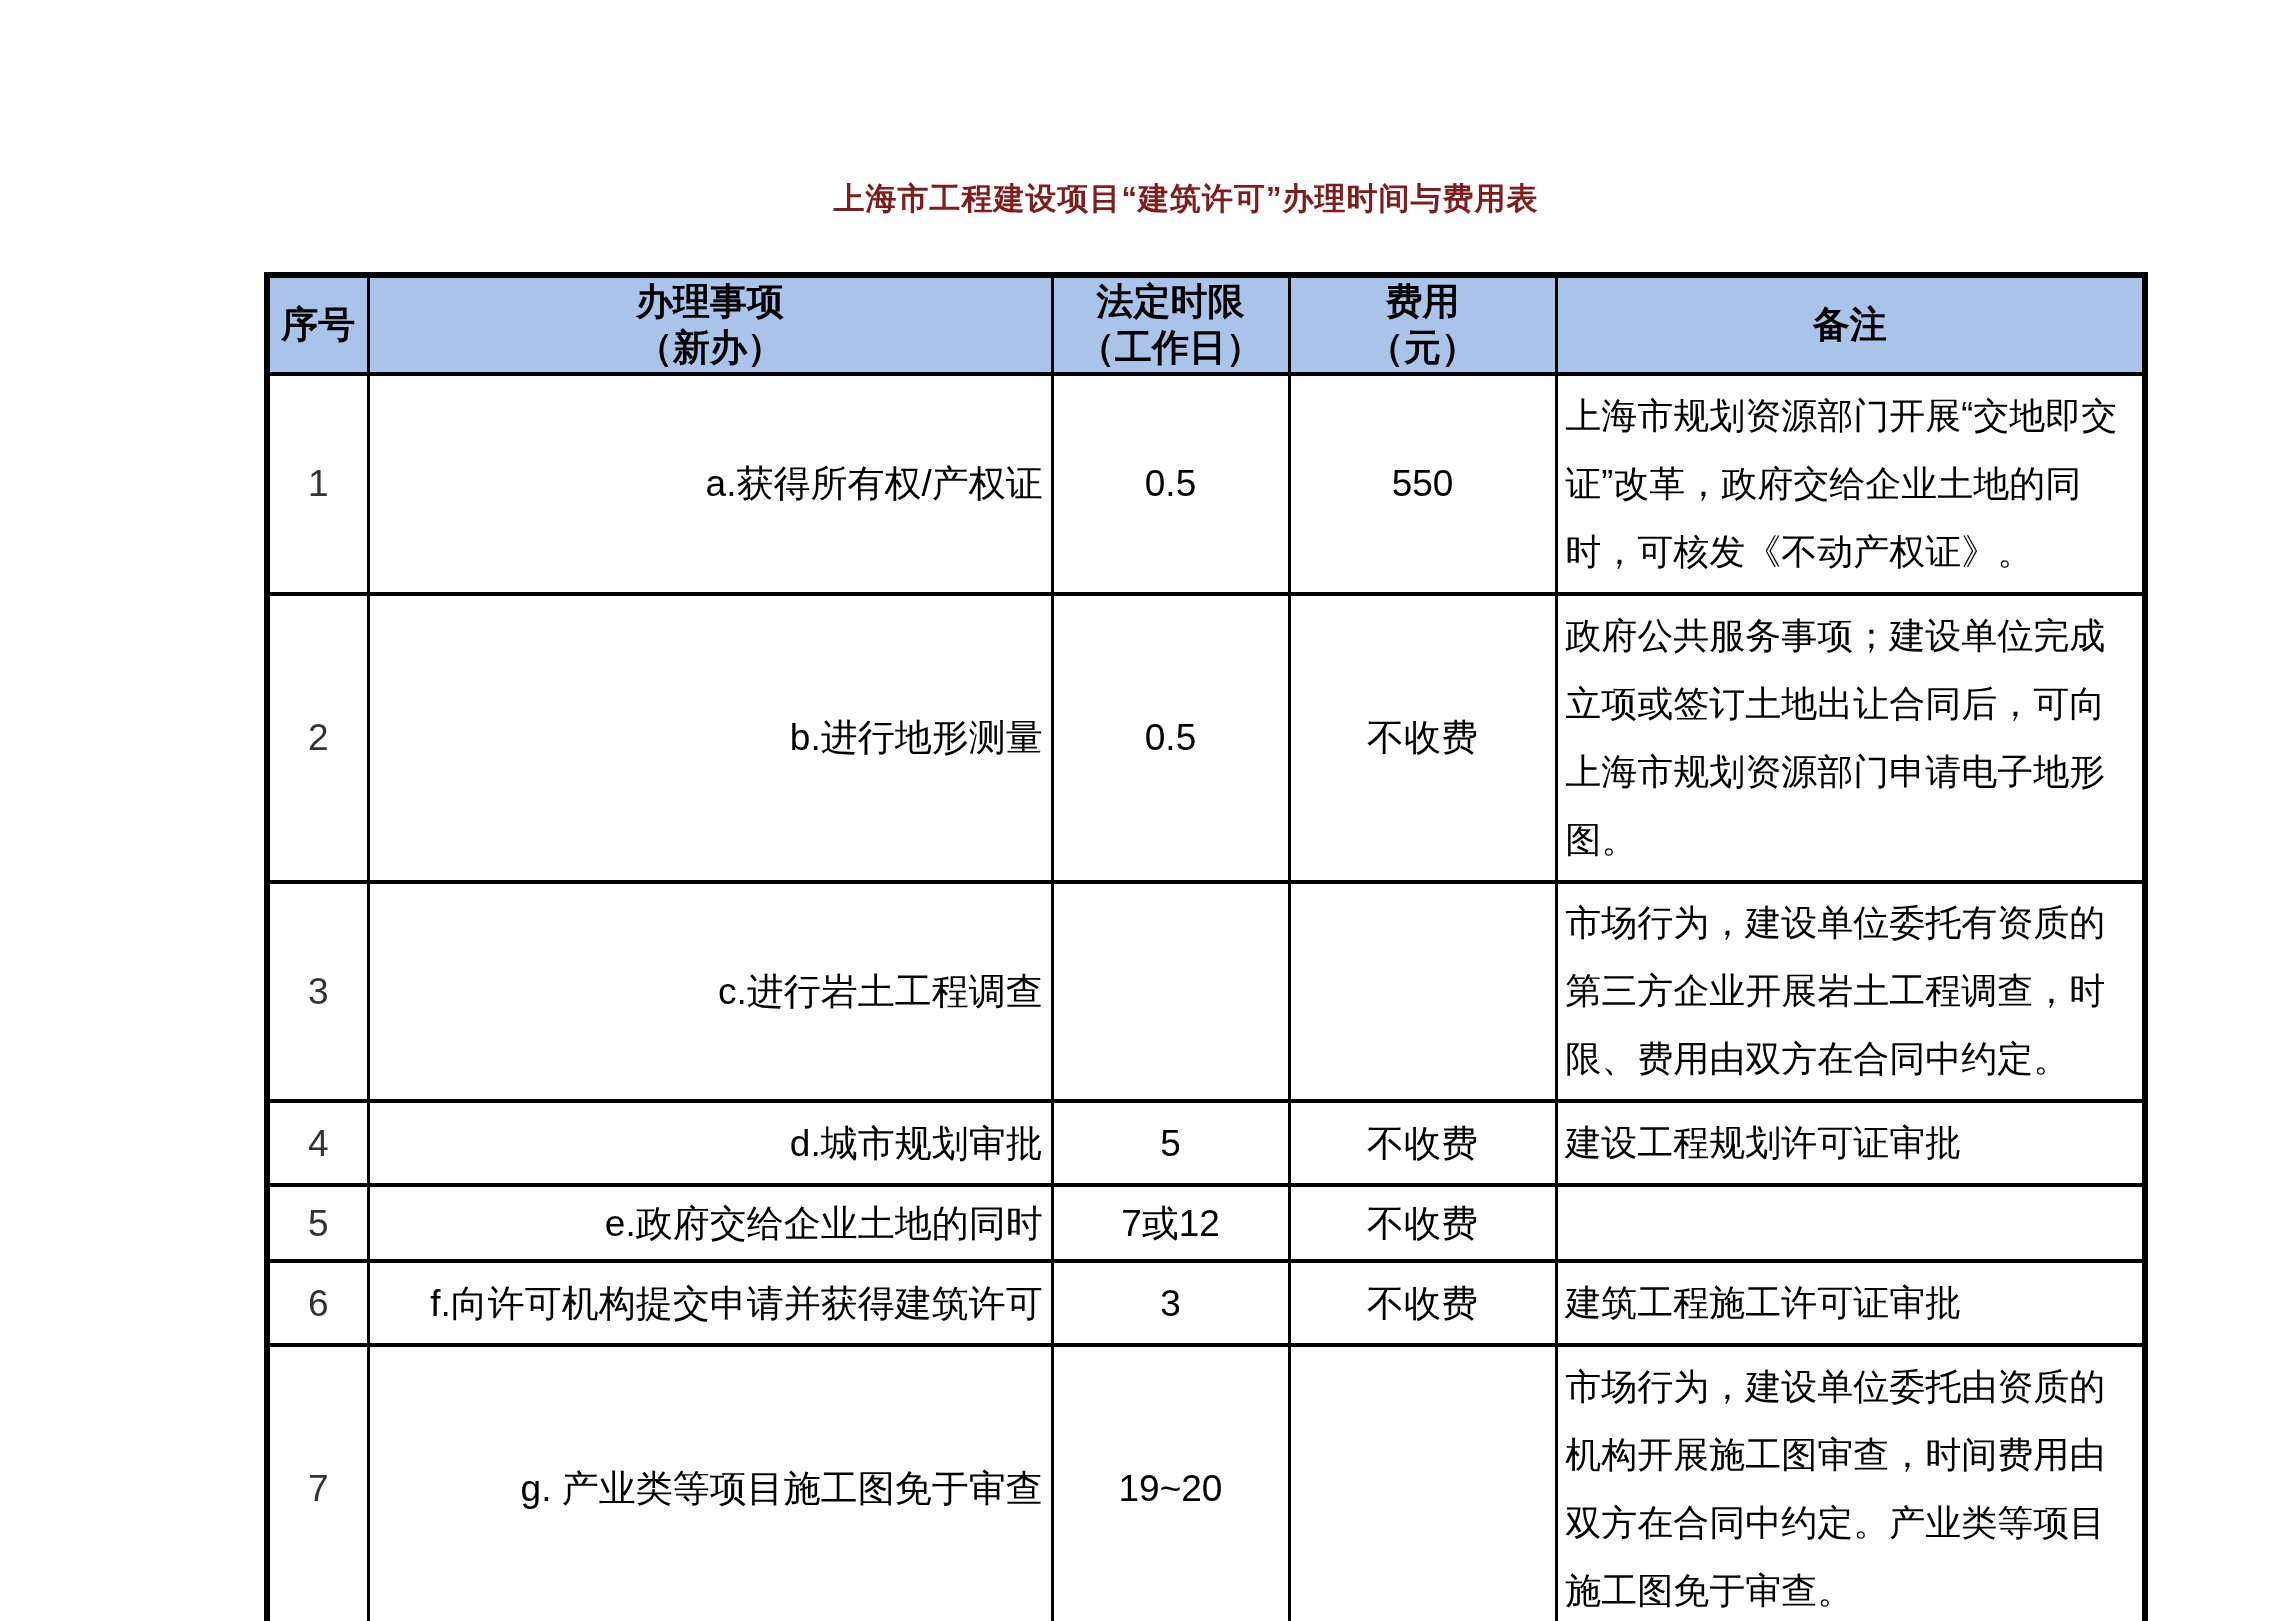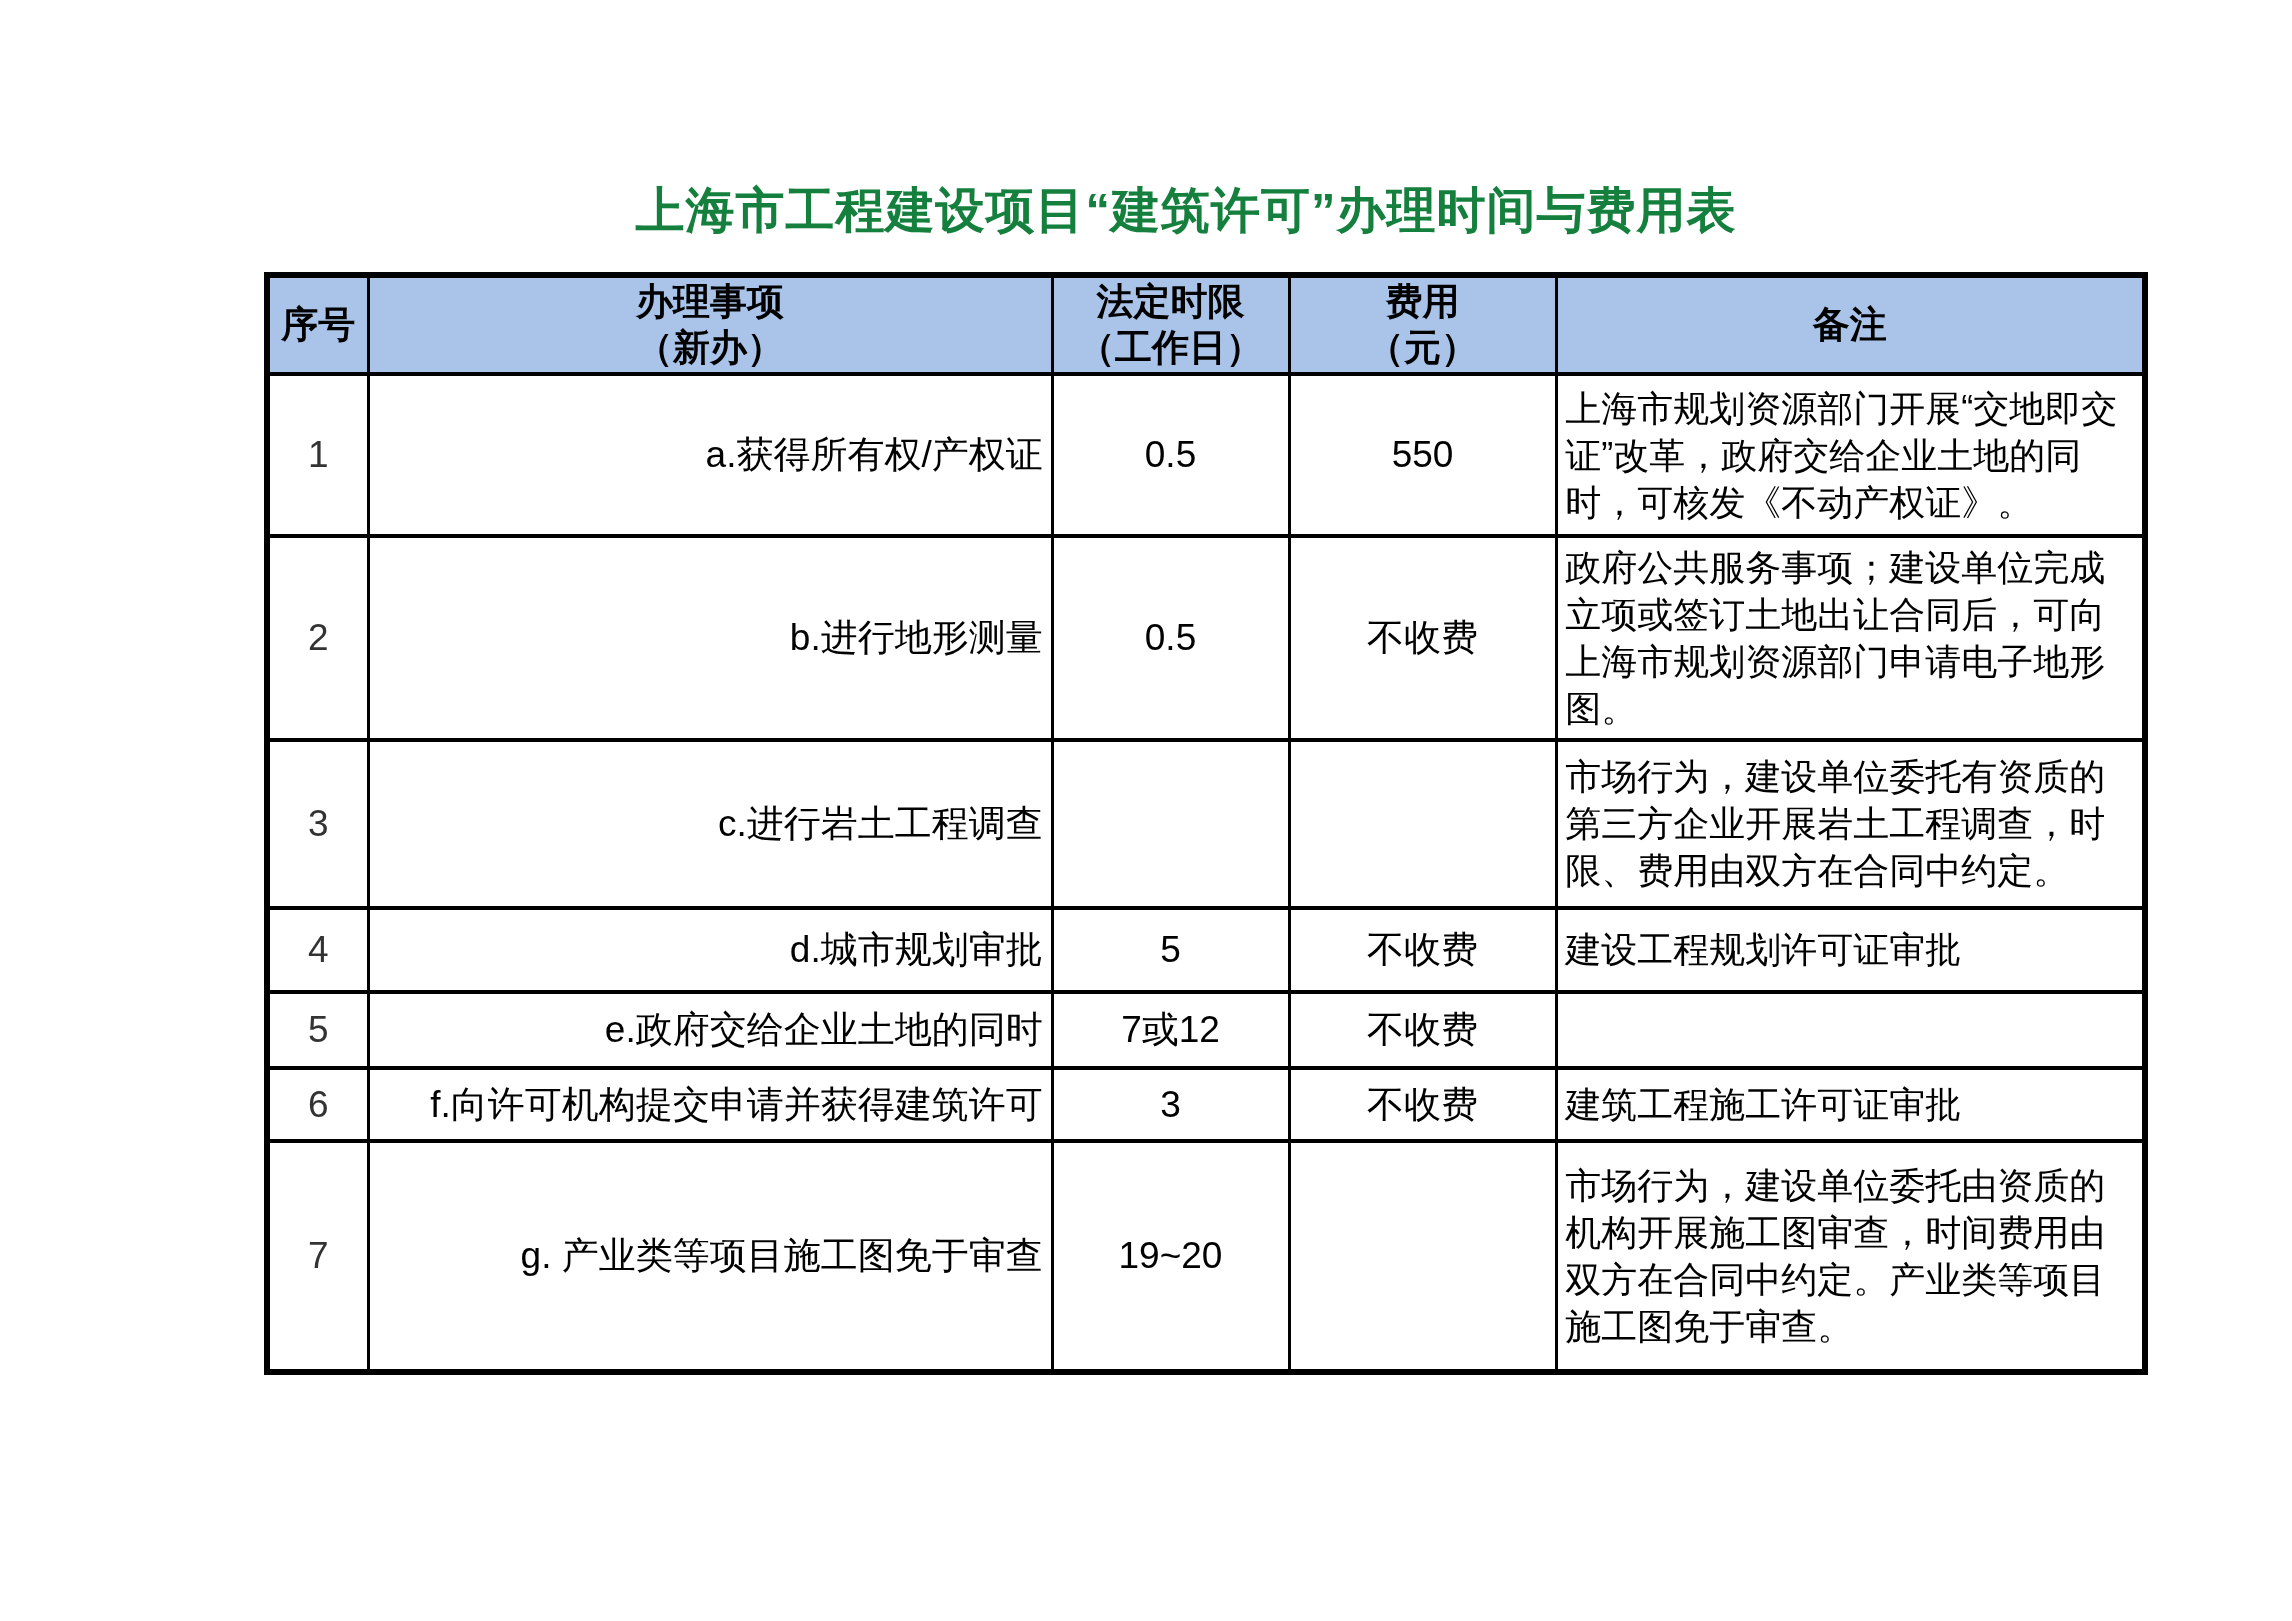--- a/index.html
+++ b/index.html
@@ -13,23 +13,23 @@
     position: relative;
     font-family: "Liberation Sans", sans-serif;
     color: #000000;
   }
   .doc-title {
     position: absolute;
     left: 247px;
     top: 178px;
     width: 1878px;
     text-align: center;
-    font-size: 49px;
+    font-size: 31px;
     font-weight: bold;
-    color: #15803d;
+    color: #7f1d1d;
     letter-spacing: 1px;
   }
   table.permit-table {
     position: absolute;
     left: 264px;
     top: 272px;
     width: 1878px;
     border-collapse: collapse;
     table-layout: fixed;
     border: 6.9px solid #000000;
@@ -70,21 +70,21 @@
   }
   td.col-item {
     text-align: right;
   }
   td.col-time, td.col-fee {
     text-align: center;
   }
   td.col-remark {
     text-align: left;
     font-size: 36px;
-    line-height: 47px;
+    line-height: 68px;
     padding: 5.9px 7.8px;
   }
 </style>
 </head>
 <body>
 
 <div class="doc-title">上海市工程建设项目“建筑许可”办理时间与费用表</div>
 
 <table class="permit-table">
   <colgroup>

